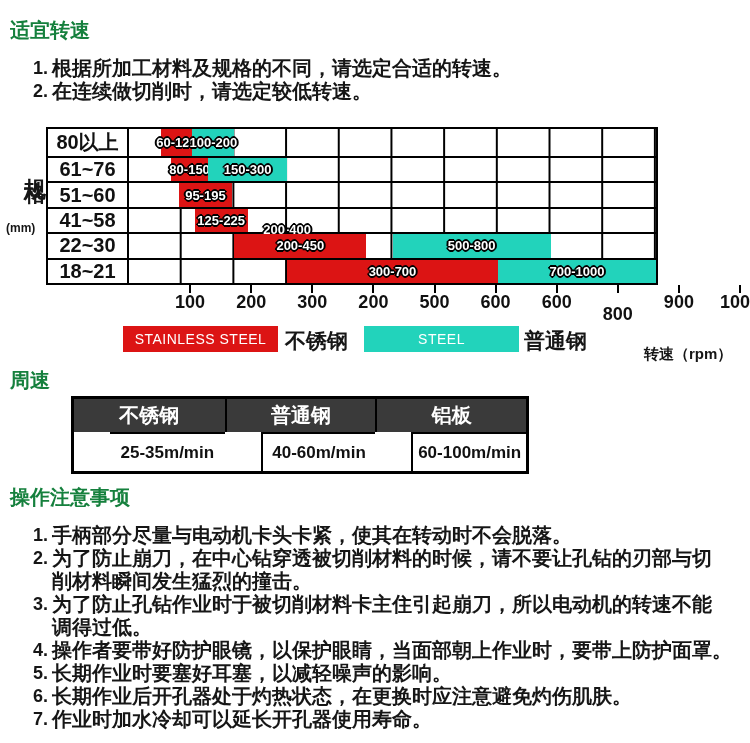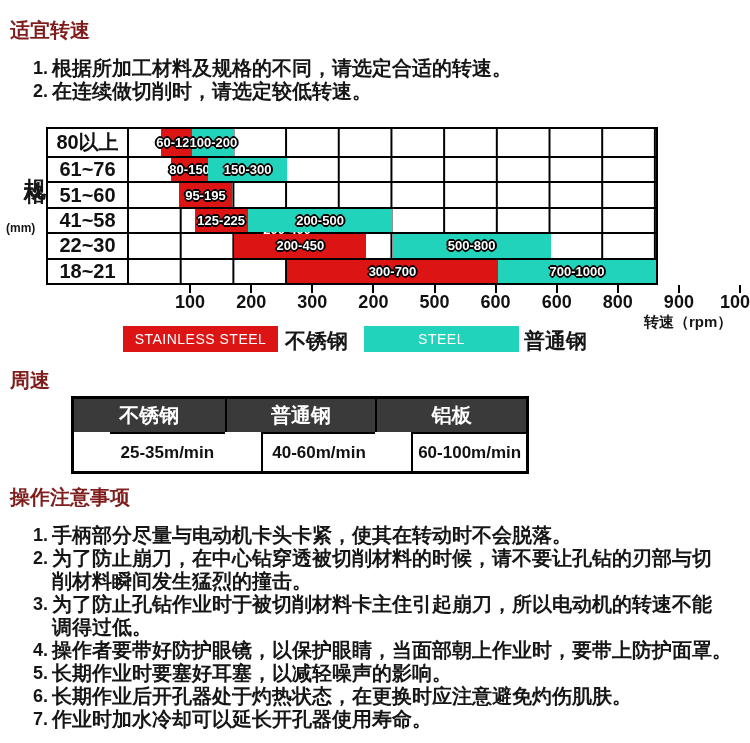--- a/index.html
+++ b/index.html
@@ -1,21 +1,21 @@
 <!DOCTYPE html>
 <html><head>
 <meta charset="utf-8">
 <style>
   html,body{margin:0;padding:0;background:#fff;}
   .page{
     position:relative;width:750px;height:743px;background:#fff;overflow:hidden;
     font-family:"Liberation Sans", sans-serif;color:#111;
   }
   .sec-title{
-    position:absolute;left:10px;color:#7f1d1d;font-weight:bold;font-size:20px;
+    position:absolute;left:10px;color:#15803d;font-weight:bold;font-size:20px;
     white-space:nowrap;line-height:22px;
   }
   
   .note-list{position:absolute;left:33px;}
   .p-item{position:relative;padding-left:19px;font-size:20px;line-height:23px;font-weight:bold;color:#161616;}
   .p-item .num{position:absolute;left:0;top:0;font-size:18px;}
   .p-item .line{white-space:nowrap;}
   
   .chart{
     position:absolute;left:46px;top:127px;width:612px;height:158px;
@@ -51,21 +51,21 @@
   
   .lg-swatch{
     position:absolute;height:26px;width:155px;display:flex;align-items:center;justify-content:center;
     color:#fff;font-weight:normal;font-size:14px;letter-spacing:0.5px;white-space:nowrap;
   }
   .lg-red{left:123px;top:326px;background:#dc1414;}
   .lg-teal{left:364px;top:326px;background:#22d3bb;}
   .lg-zh{position:absolute;top:327px;font-weight:bold;font-size:21px;white-space:nowrap;color:#161616;}
   .lg-zh-red{left:285px;}
   .lg-zh-teal{left:524px;}
-  .axis-unit{position:absolute;left:644px;top:313px;font-weight:bold;font-size:15px;white-space:nowrap;color:#161616;}
+  .axis-unit{position:absolute;left:644px;top:345px;font-weight:bold;font-size:15px;white-space:nowrap;color:#161616;}
   
   .speed-table{
     position:absolute;left:71px;top:396px;width:458px;border:3px solid #000;box-sizing:border-box;
   }
   .st-row{display:grid;grid-template-columns:1fr 1fr 1fr;}
   .st-head .st-cell{
     height:33px;background:#3a3a3a;color:#fff;font-weight:bold;font-size:20px;
     display:flex;align-items:center;justify-content:center;border-left:2px solid #000;
   }
   .st-body .st-cell{
@@ -127,23 +127,20 @@
           <div class="bar" style="left: 20%; width: 20%; background: rgb(34, 211, 187); margin-top: 46px;">
             <span class="bar-label">200-400</span>
           </div>
         </div>
       </div>
       <div class="chart-row">
         <div class="spec-cell">41~58</div>
         <div class="plot-cell">
           <div class="bar" style="left: 12.5%; width: 10%; background: rgb(220, 20, 20);">
             <span class="bar-label">125-225</span>
-          </div>
-          <div class="bar" style="left: 22.5%; width: 27.5%; background: rgb(34, 211, 187);">
-            <span class="bar-label">200-500</span>
           </div>
         </div>
       </div>
       <div class="chart-row">
         <div class="spec-cell">22~30</div>
         <div class="plot-cell">
           <div class="bar" style="left: 20%; width: 25%; background: rgb(220, 20, 20);">
             <span class="bar-label">200-450</span>
           </div>
           <div class="bar" style="left: 50%; width: 30%; background: rgb(34, 211, 187);">
@@ -177,21 +174,21 @@
       <span class="tick-mark" style="left: 611px;"></span>
     </div>
   <div class="x-ticks" id="x-ticks">
       <span class="x-tick" style="left: 61.1px;">100</span>
       <span class="x-tick" style="left: 122.2px;">200</span>
       <span class="x-tick" style="left: 183.3px;">300</span>
       <span class="x-tick" style="left: 244.4px;">200</span>
       <span class="x-tick" style="left: 305.5px;">500</span>
       <span class="x-tick" style="left: 366.6px;">600</span>
       <span class="x-tick" style="left: 427.7px;">600</span>
-      <span class="x-tick" style="left: 488.8px;">800</span>
+      <span class="x-tick" style="left: 488.8px; margin-top: 12px;">800</span>
       <span class="x-tick" style="left: 549.9px;">900</span>
       <span class="x-tick" style="left: 611px;">1000</span>
     </div>
 
   <div class="lg-swatch lg-red">STAINLESS STEEL</div>
   <div class="lg-zh lg-zh-red">不锈钢</div>
   <div class="lg-swatch lg-teal">STEEL</div>
   <div class="lg-zh lg-zh-teal">普通钢</div>
   <div class="axis-unit">转速（rpm）</div>
 

